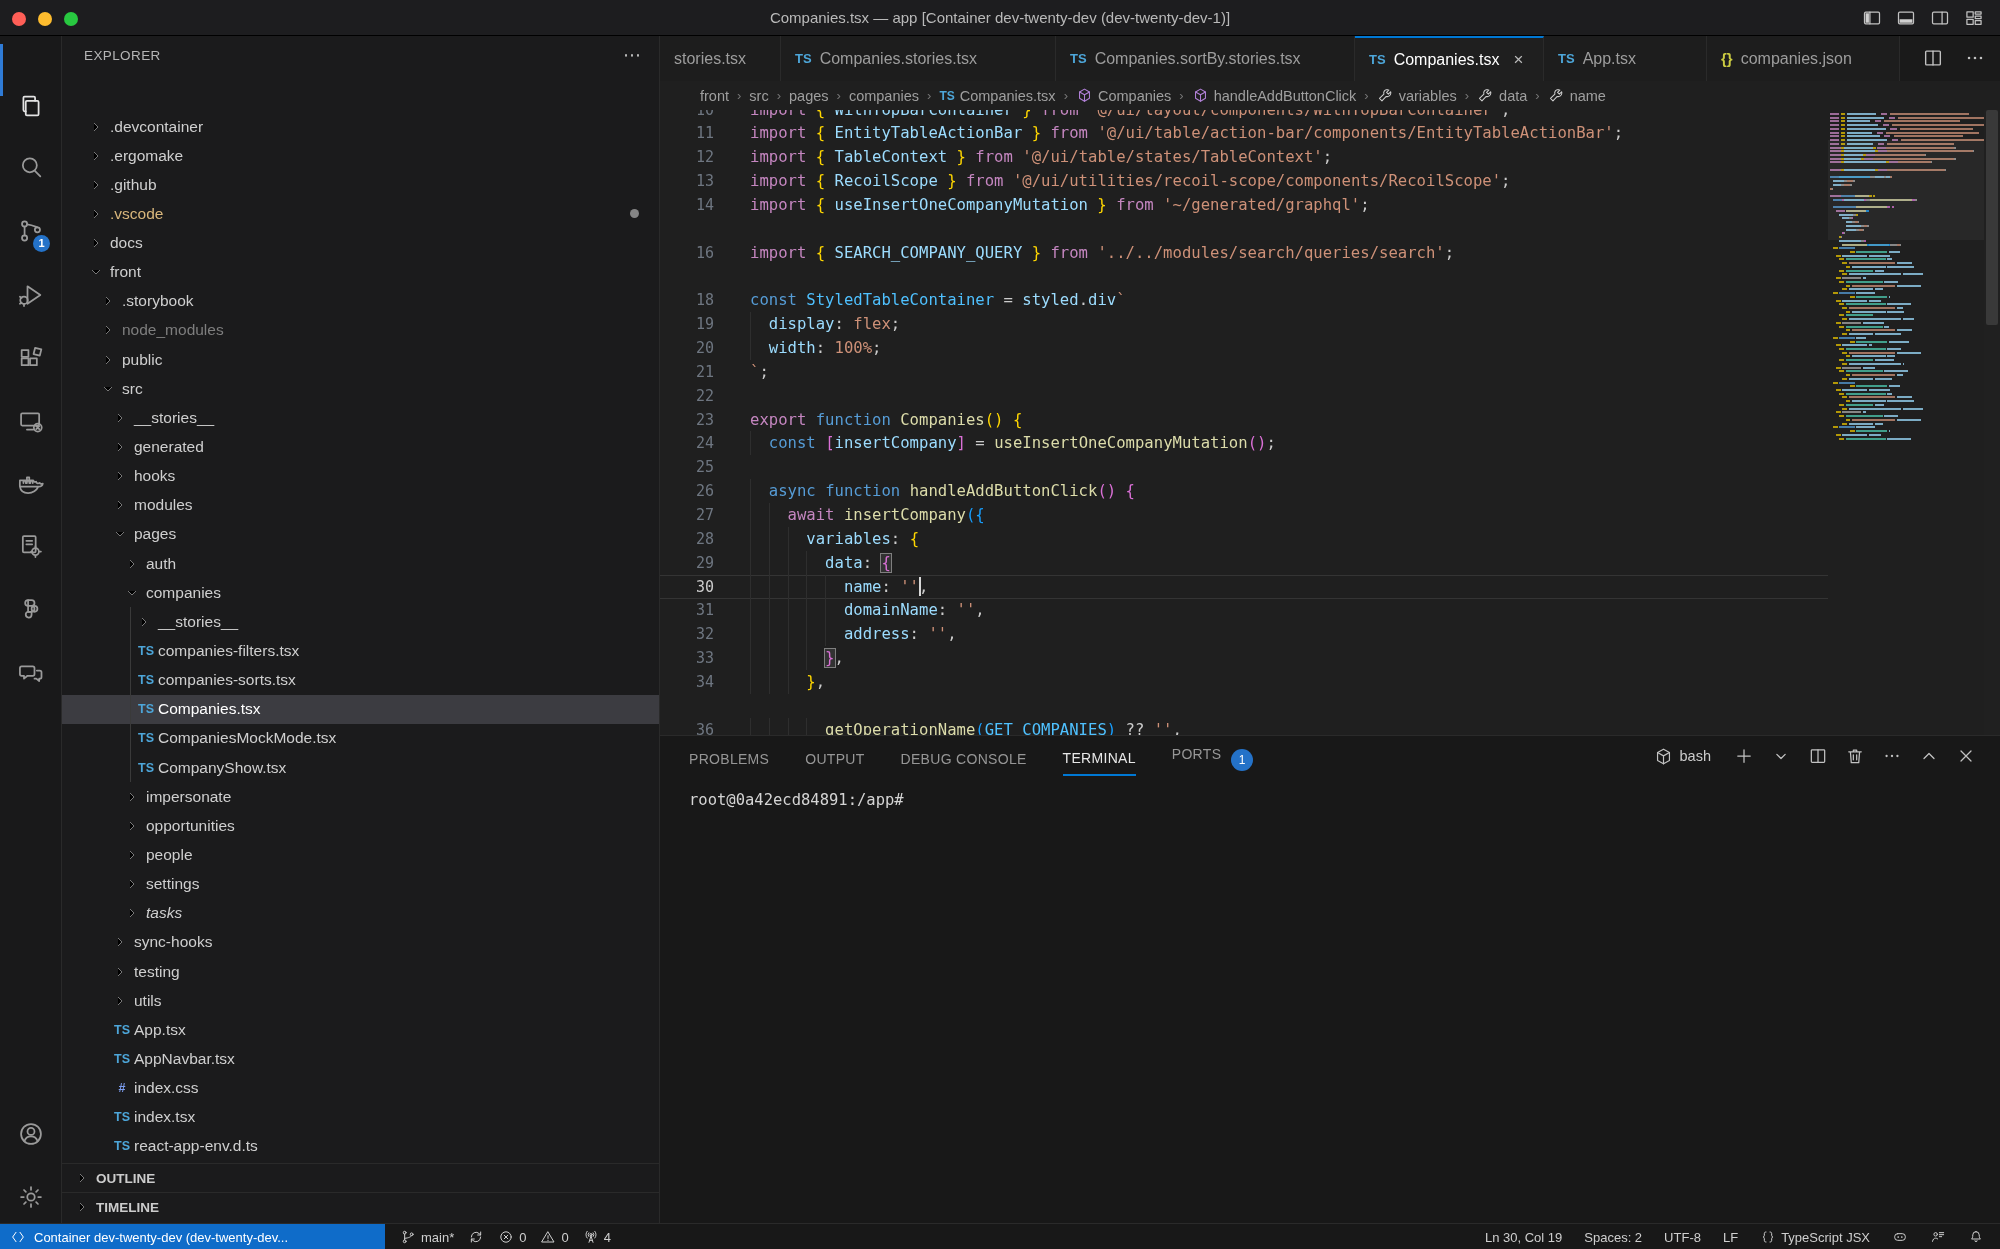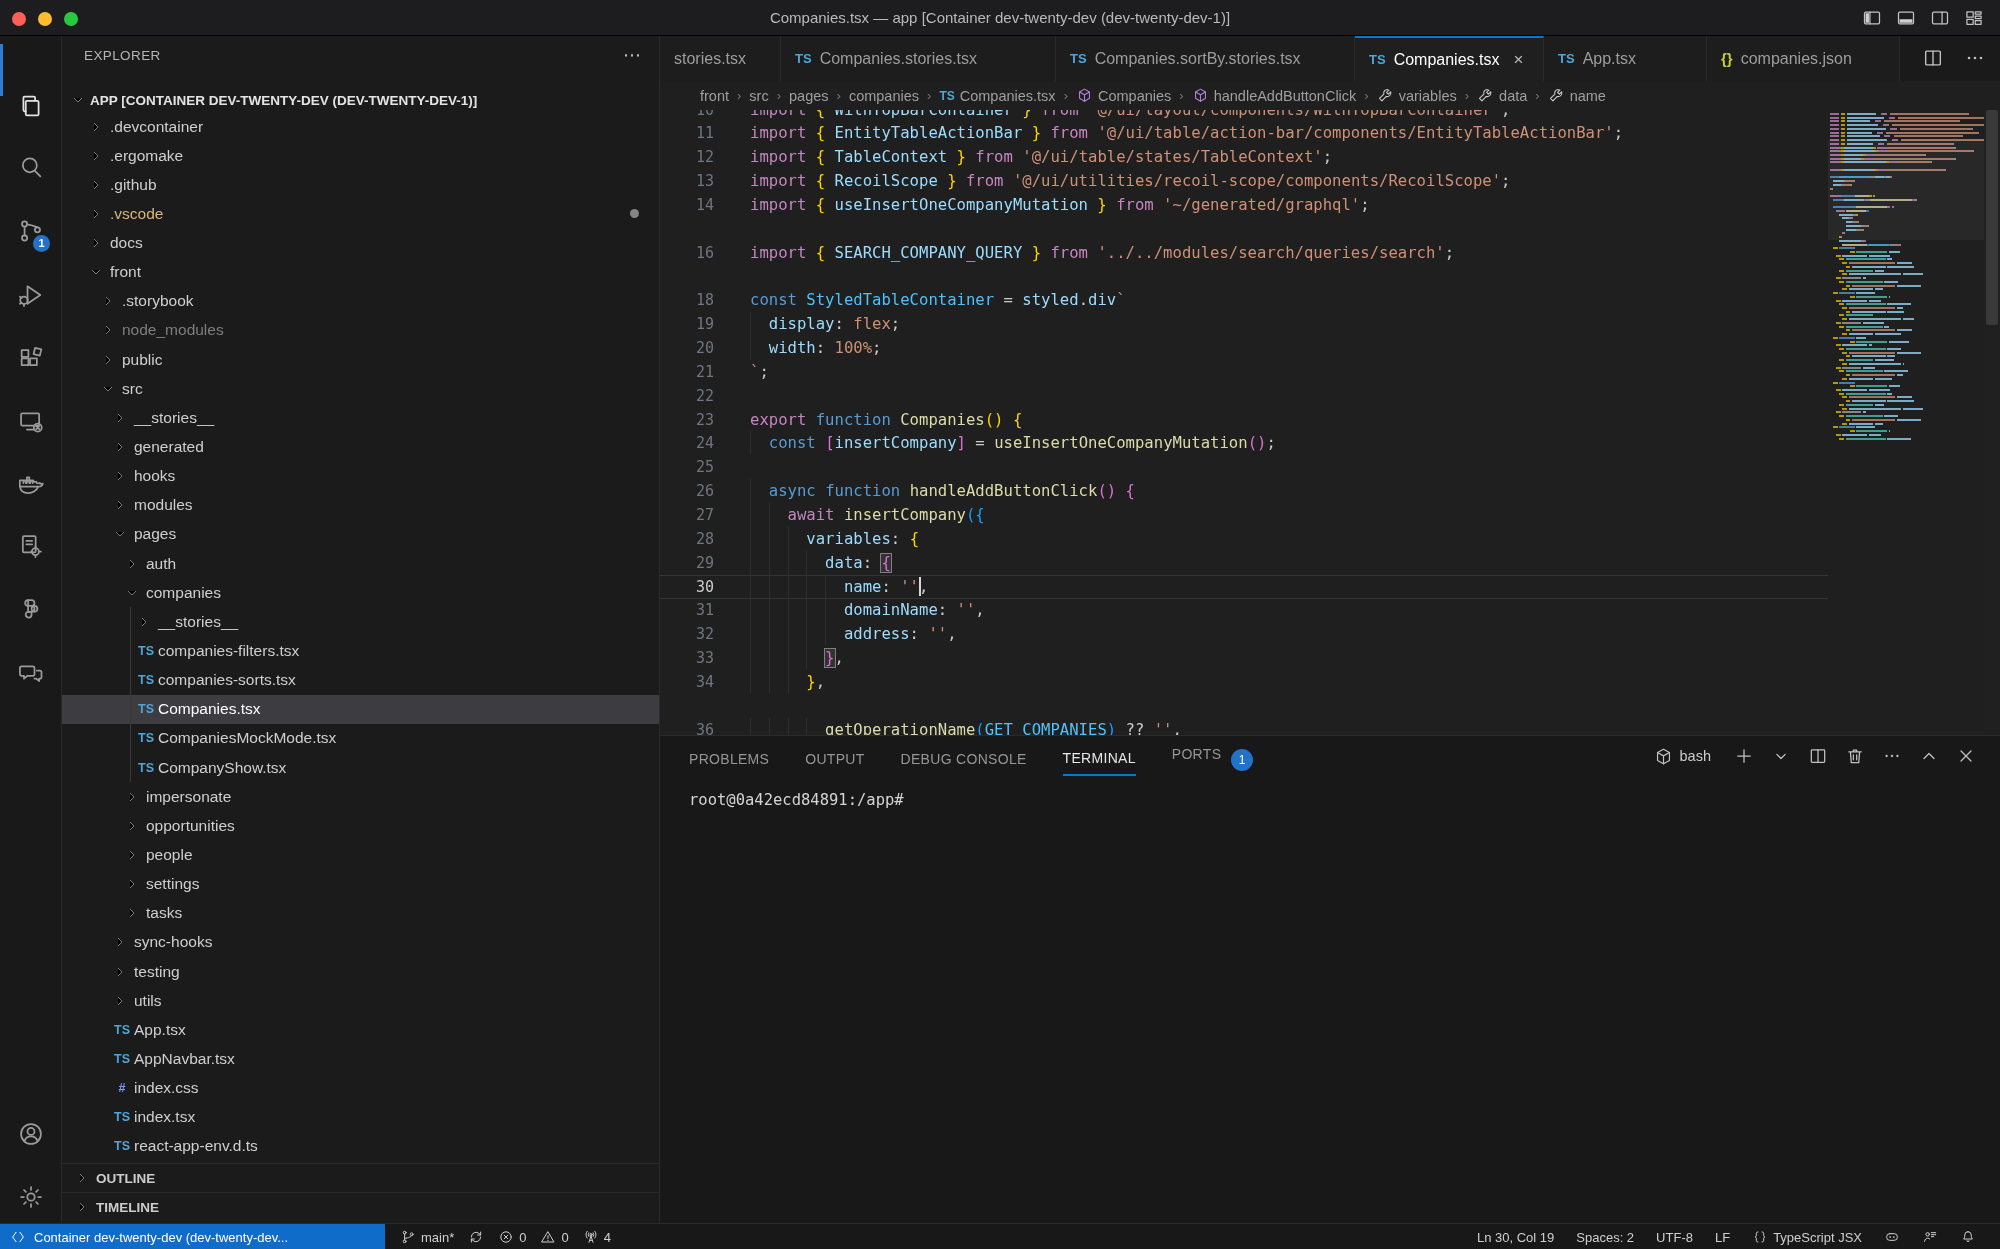--- a/index.html
+++ b/index.html
@@ -97,21 +97,21 @@
   .pshell{display:flex;align-items:center;gap:7px;color:#cccccc;font-size:14.5px;margin-right:6px;}
   .pterm{position:absolute;left:29px;top:55px;font-family:"DejaVu Sans Mono",monospace;font-size:15.5px;color:#d4d4d4;}
 
   
   .statusbar{left:0;top:1223px;width:2000px;height:26px;background:#181818;border-top:1px solid #2a2a2a;
              font-size:13px;color:#cfcfcf;}
   .st-remote{position:absolute;left:0;top:0;height:26px;width:385px;background:#0f6cc9;color:#fff;
              display:flex;align-items:center;gap:8px;padding-left:10px;}
   .st-remote svg{width:16px;height:16px;stroke:#fff;}
   .st-left{position:absolute;left:400px;top:0;height:26px;display:flex;align-items:center;gap:14px;}
-  .st-right{position:absolute;right:24px;top:0;height:26px;display:flex;align-items:center;gap:22px;}
+  .st-right{position:absolute;right:16px;top:0;height:26px;display:flex;align-items:center;gap:22px;}
   .st-item{display:flex;align-items:center;gap:5px;}
   .st-item svg{width:16px;height:16px;stroke:#cfcfcf;}
 </style>
 </head>
 <body>
 
 <div class="app">
 
   <div class="abs titlebar">
     <div class="tl" style="left:12px;background:#ff5f57"></div>
@@ -258,28 +258,20 @@
             <circle cx="12" cy="12" r="3.2"></circle>
             <path d="M12 3.5v2.3M12 18.2v2.3M3.5 12h2.3M18.2 12h2.3M6 6l1.6 1.6M16.4 16.4L18 18M18 6l-1.6 1.6M7.6 16.4L6 18"></path>
           </svg>
         </span>
       </div>
     </div>
 
   <div class="abs sidebar">
     <div class="sb-header">EXPLORER</div>
     <div class="sb-more">⋯</div>
-    <div class="sb-root">
-      <span class="chev">
-          <svg viewBox="0 0 24 24">
-            <path d="M6 9l6 6 6-6"></path>
-          </svg>
-        </span>
-      <span>APP [CONTAINER DEV-TWENTY-DEV (DEV-TWENTY-DEV-1)]</span>
-    </div>
     <div class="tree">
         <div class="trow" style="top: 0px;">
           <span class="chev" style="left: 26px;">
             <svg viewBox="0 0 24 24">
               <path d="M9 6l6 6-6 6"></path>
             </svg>
           </span>
           <span style="margin-left: 48px;">.devcontainer</span>
         </div>
         <div class="trow" style="top: 29.14px;">
@@ -470,21 +462,21 @@
             </svg>
           </span>
           <span style="margin-left: 84px;">settings</span>
         </div>
         <div class="trow" style="top: 786.78px;">
           <span class="chev" style="left: 62px;">
             <svg viewBox="0 0 24 24">
               <path d="M9 6l6 6-6 6"></path>
             </svg>
           </span>
-          <span style="margin-left: 84px;">tasks</span>
+          <span style="margin-left: 84px; font-style: italic;">tasks</span>
         </div>
         <div class="trow" style="top: 815.92px;">
           <span class="chev" style="left: 50px;">
             <svg viewBox="0 0 24 24">
               <path d="M9 6l6 6-6 6"></path>
             </svg>
           </span>
           <span style="margin-left: 72px;">sync-hooks</span>
         </div>
         <div class="trow" style="top: 845.06px;">

